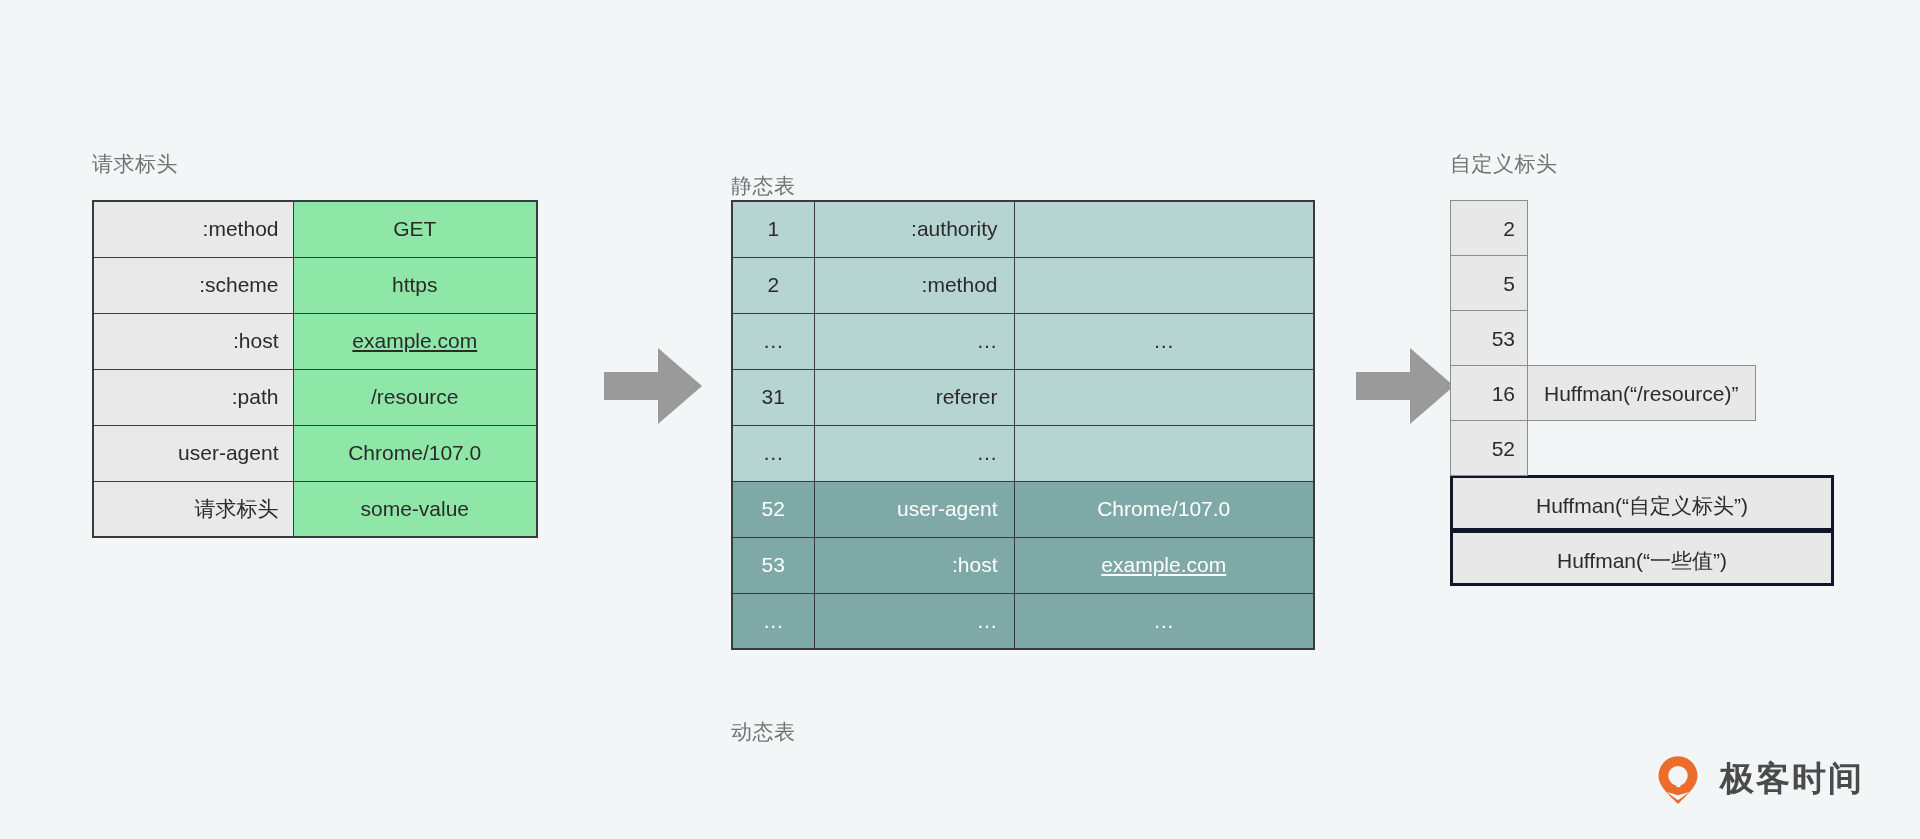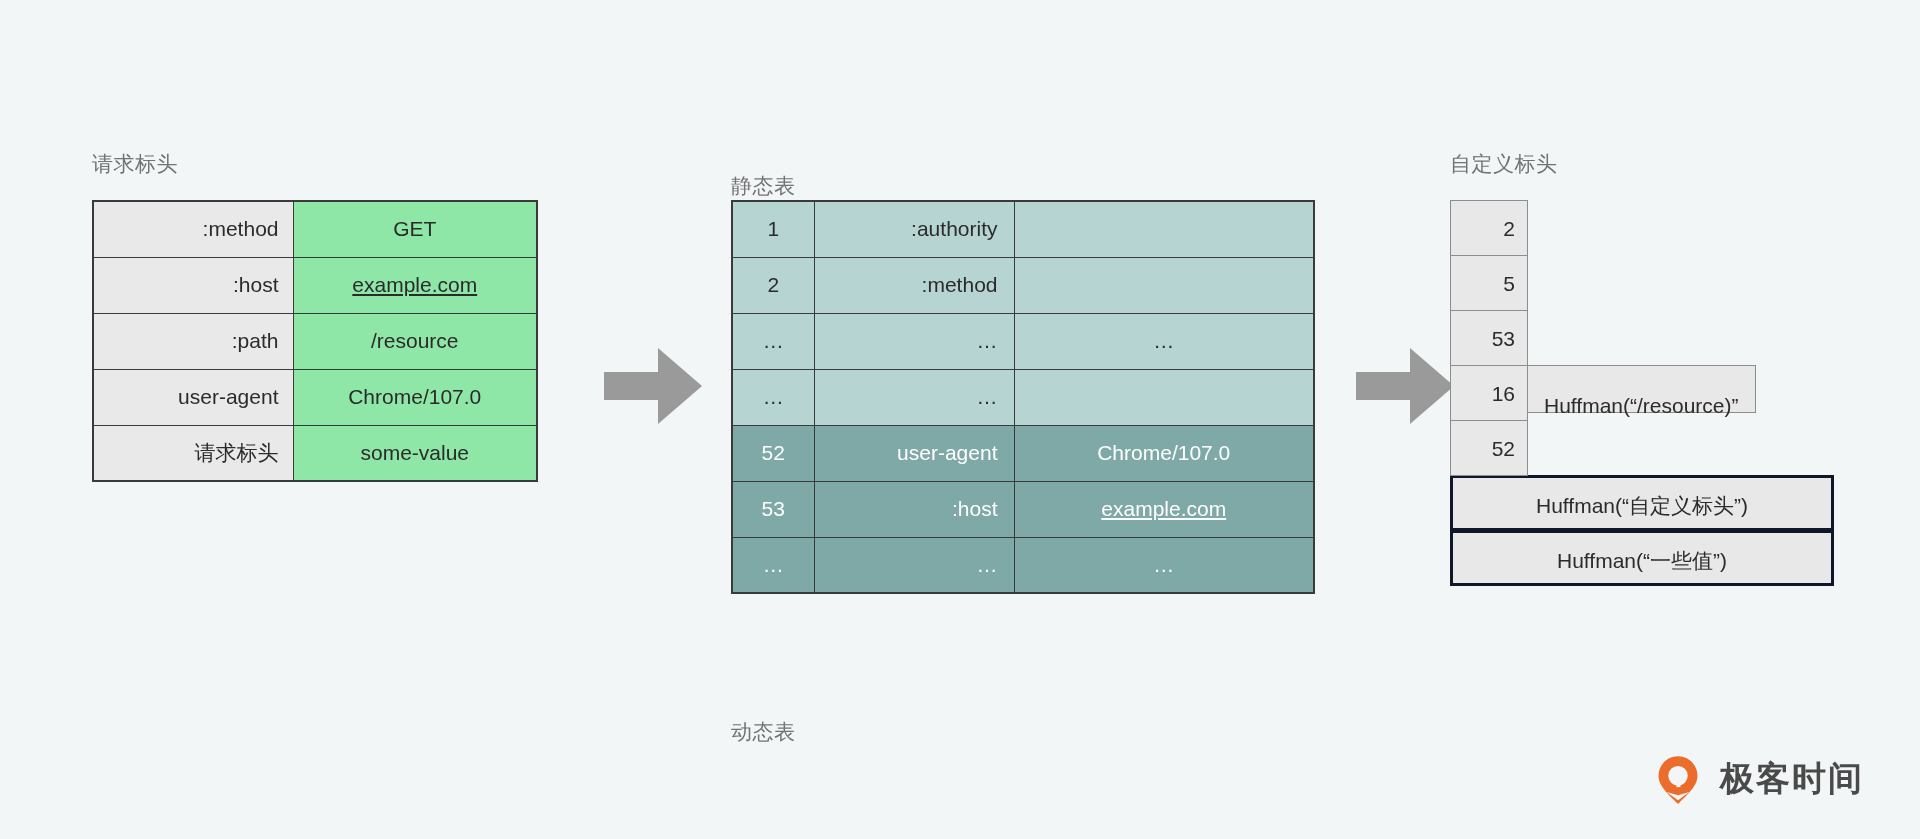--- a/index.html
+++ b/index.html
@@ -64,22 +64,22 @@
   
   #enc-wrap { position: absolute; left: 1450px; top: 200px; }
   .enc-row { display: flex; margin-bottom: -1px; }
   .enc-num {
     width: 78px; height: 56px; line-height: 56px;
     text-align: right; padding-right: 12px;
     background: #e8e8e8; border: 1px solid #8d8d8d;
     font-size: 21px; color: #2b2b2b;
   }
   .enc-val {
-    height: 48px; line-height: 56px;
-    padding: 12px 16px; background: #e8e8e8;
+    height: 56px; line-height: 56px;
+    padding: 0 16px; background: #e8e8e8;
     border: 1px solid #8d8d8d; border-left: none;
     font-size: 21px; color: #2b2b2b; white-space: nowrap;
   }
   .enc-val.pad { width: 306px; }
   .enc-full {
     width: 384px; height: 56px; line-height: 56px;
     text-align: center; background: #e8e8e8;
     border: 3px solid #0f172a;
     font-size: 21px; color: #2b2b2b;
     margin-bottom: -1px; white-space: nowrap;
@@ -108,20 +108,24 @@
 
   <div class="section-label" style="left:92px; top:150px;">请求标头</div>
 
   <table id="req-table">
     <tbody>
         <tr>
           <td class="k">:method</td>
           <td class="v"><span>GET</span></td>
         </tr>
         <tr>
+          <td class="k">:scheme</td>
+          <td class="v"><span>https</span></td>
+        </tr>
+        <tr>
           <td class="k">:host</td>
           <td class="v"><span class="ul">example.com</span></td>
         </tr>
         <tr>
           <td class="k">:path</td>
           <td class="v"><span>/resource</span></td>
         </tr>
         <tr>
           <td class="k">user-agent</td>
           <td class="v"><span>Chrome/107.0</span></td>
@@ -148,20 +152,25 @@
         </tr>
         <tr class="static">
           <td class="idx">2</td>
           <td class="name">:method</td>
           <td class="val"></td>
         </tr>
         <tr class="static">
           <td class="idx">…</td>
           <td class="name">…</td>
           <td class="val">…</td>
+        </tr>
+        <tr class="static">
+          <td class="idx">31</td>
+          <td class="name">referer</td>
+          <td class="val"></td>
         </tr>
         <tr class="static">
           <td class="idx">…</td>
           <td class="name">…</td>
           <td class="val"></td>
         </tr>
         <tr class="dyn">
           <td class="idx">52</td>
           <td class="name">user-agent</td>
           <td class="val">Chrome/107.0</td>

